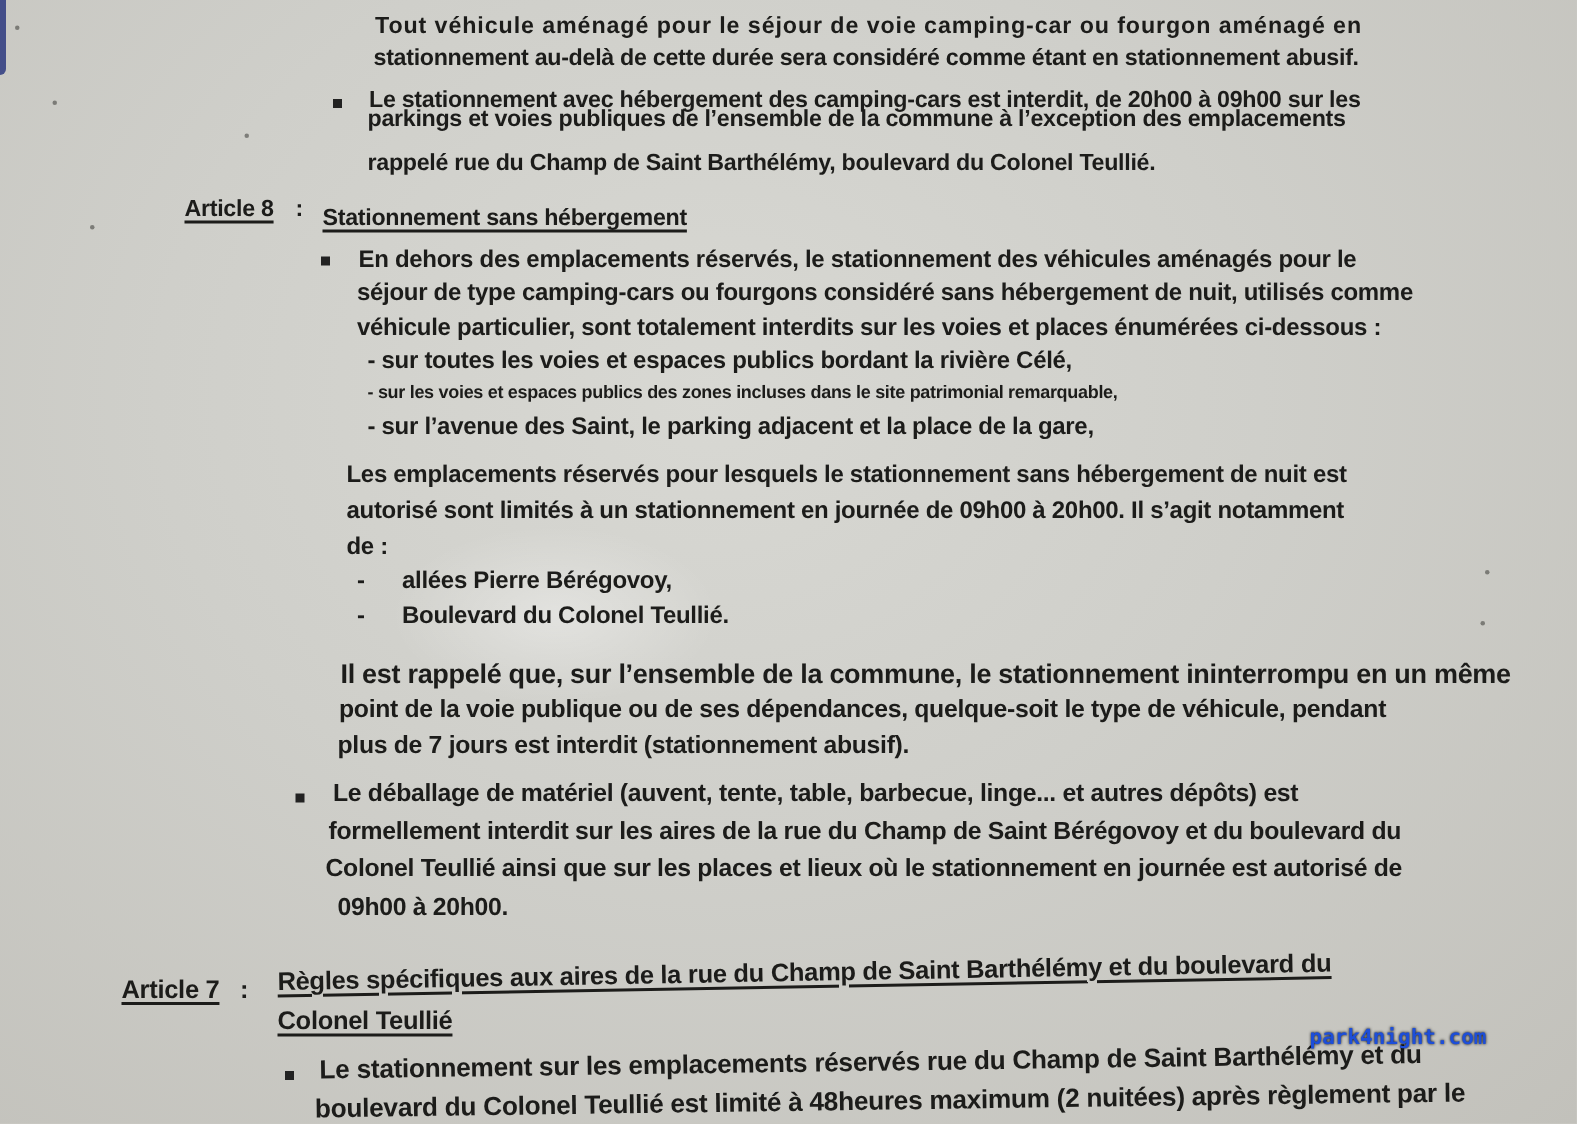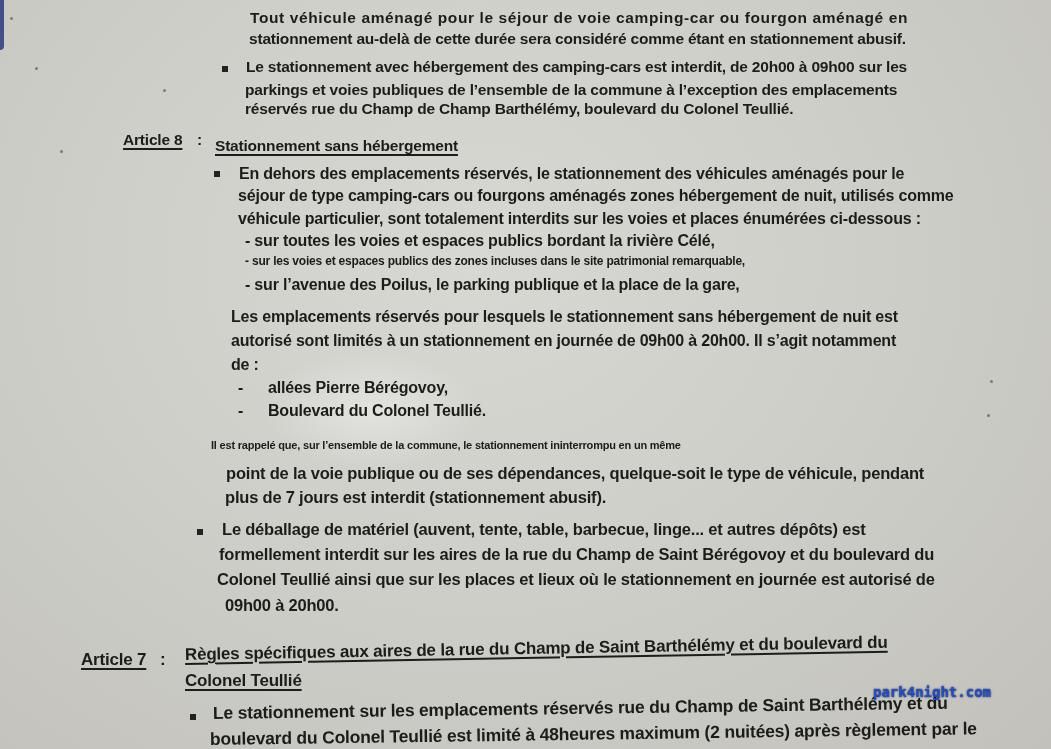--- a/index.html
+++ b/index.html
@@ -55,44 +55,44 @@
 <div class="speck" style="left:163px;top:89px"></div>
 <div class="speck" style="left:990px;top:380px"></div>
 <div class="speck" style="left:987px;top:414px"></div>
 <div class="speck" style="left:60px;top:150px"></div>
 
 <div class="line" style="left:250px;top:9px;width:660px;letter-spacing:0.6px">Tout véhicule aménagé pour le séjour de voie camping-car ou fourgon aménagé en</div>
 <div class="line" style="left:249px;top:30px">stationnement au-delà de cette durée sera considéré comme étant en stationnement abusif.</div>
 
 <div class="bullet" style="left:222px;top:66px"></div>
 <div class="line" style="left:246px;top:58px">Le stationnement avec hébergement des camping-cars est interdit, de 20h00 à 09h00 sur les</div>
-<div class="line" style="left:245px;top:81px">parkings et voies publiques de l’ensemble de la commune à l’exception des emplacements</div>
-<div class="line" style="left:245px;top:100px">réservés rue du Champ de Champ Barthélémy, boulevard du Colonel Teullié.</div>
+<div class="line" style="left:245px;top:71px">parkings et voies publiques de l’ensemble de la commune à l’exception des emplacements</div>
+<div class="line" style="left:245px;top:100px">rappelé rue du Champ de Saint Barthélémy, boulevard du Colonel Teullié.</div>
 
 <div class="line u" style="left:123px;top:131px">Article 8</div>
 <div class="line" style="left:197px;top:131px">:</div>
 <div class="line u" style="left:215px;top:137px">Stationnement sans hébergement</div>
 
 <div class="bullet" style="left:214px;top:171px"></div>
 <div class="line" style="left:239px;top:165px;font-size:16px">En dehors des emplacements réservés, le stationnement des véhicules aménagés pour le</div>
-<div class="line" style="left:238px;top:187px;font-size:16px">séjour de type camping-cars ou fourgons aménagés zones hébergement de nuit, utilisés comme</div>
+<div class="line" style="left:238px;top:187px;font-size:16px">séjour de type camping-cars ou fourgons considéré sans hébergement de nuit, utilisés comme</div>
 <div class="line" style="left:238px;top:210px;font-size:16px">véhicule particulier, sont totalement interdits sur les voies et places énumérées ci-dessous :</div>
 <div class="line" style="left:245px;top:232px;font-size:16px">- sur toutes les voies et espaces publics bordant la rivière Célé,</div>
 <div class="line" style="left:245px;top:254px;font-size:12px">- sur les voies et espaces publics des zones incluses dans le site patrimonial remarquable,</div>
-<div class="line" style="left:245px;top:276px;font-size:16px">- sur l’avenue des Poilus, le parking publique et la place de la gare,</div>
+<div class="line" style="left:245px;top:276px;font-size:16px">- sur l’avenue des Saint, le parking adjacent et la place de la gare,</div>
 
 <div class="line" style="left:231px;top:308px;font-size:16px">Les emplacements réservés pour lesquels le stationnement sans hébergement de nuit est</div>
 <div class="line" style="left:231px;top:332px;font-size:16px">autorisé sont limités à un stationnement en journée de 09h00 à 20h00. Il s’agit notamment</div>
 <div class="line" style="left:231px;top:356px;font-size:16px">de :</div>
 <div class="line" style="left:238px;top:379px;font-size:16px">-</div>
 <div class="line" style="left:268px;top:379px;font-size:16px">allées Pierre Bérégovoy,</div>
 <div class="line" style="left:238px;top:402px;font-size:16px">-</div>
 <div class="line" style="left:268px;top:402px;font-size:16px">Boulevard du Colonel Teullié.</div>
 
-<div class="line" style="left:211px;top:439px;font-size:11px">Il est rappelé que, sur l’ensemble de la commune, le stationnement ininterrompu en un même</div>
+<div class="line" style="left:227px;top:439px;font-size:18px">Il est rappelé que, sur l’ensemble de la commune, le stationnement ininterrompu en un même</div>
 <div class="line" style="left:226px;top:464px;font-size:16.5px">point de la voie publique ou de ses dépendances, quelque-soit le type de véhicule, pendant</div>
 <div class="line" style="left:225px;top:488px;font-size:16.5px">plus de 7 jours est interdit (stationnement abusif).</div>
 
 <div class="bullet" style="left:197px;top:529px"></div>
 <div class="line" style="left:222px;top:520px;font-size:16.5px">Le déballage de matériel (auvent, tente, table, barbecue, linge... et autres dépôts) est</div>
 <div class="line" style="left:219px;top:545px;font-size:16.5px">formellement interdit sur les aires de la rue du Champ de Saint Bérégovoy et du boulevard du</div>
 <div class="line" style="left:217px;top:570px;font-size:16.5px">Colonel Teullié ainsi que sur les places et lieux où le stationnement en journée est autorisé de</div>
 <div class="line" style="left:225px;top:596px;font-size:16.5px">09h00 à 20h00.</div>
 
 <div class="line u" style="left:81px;top:650px;font-size:17px">Article 7</div>

